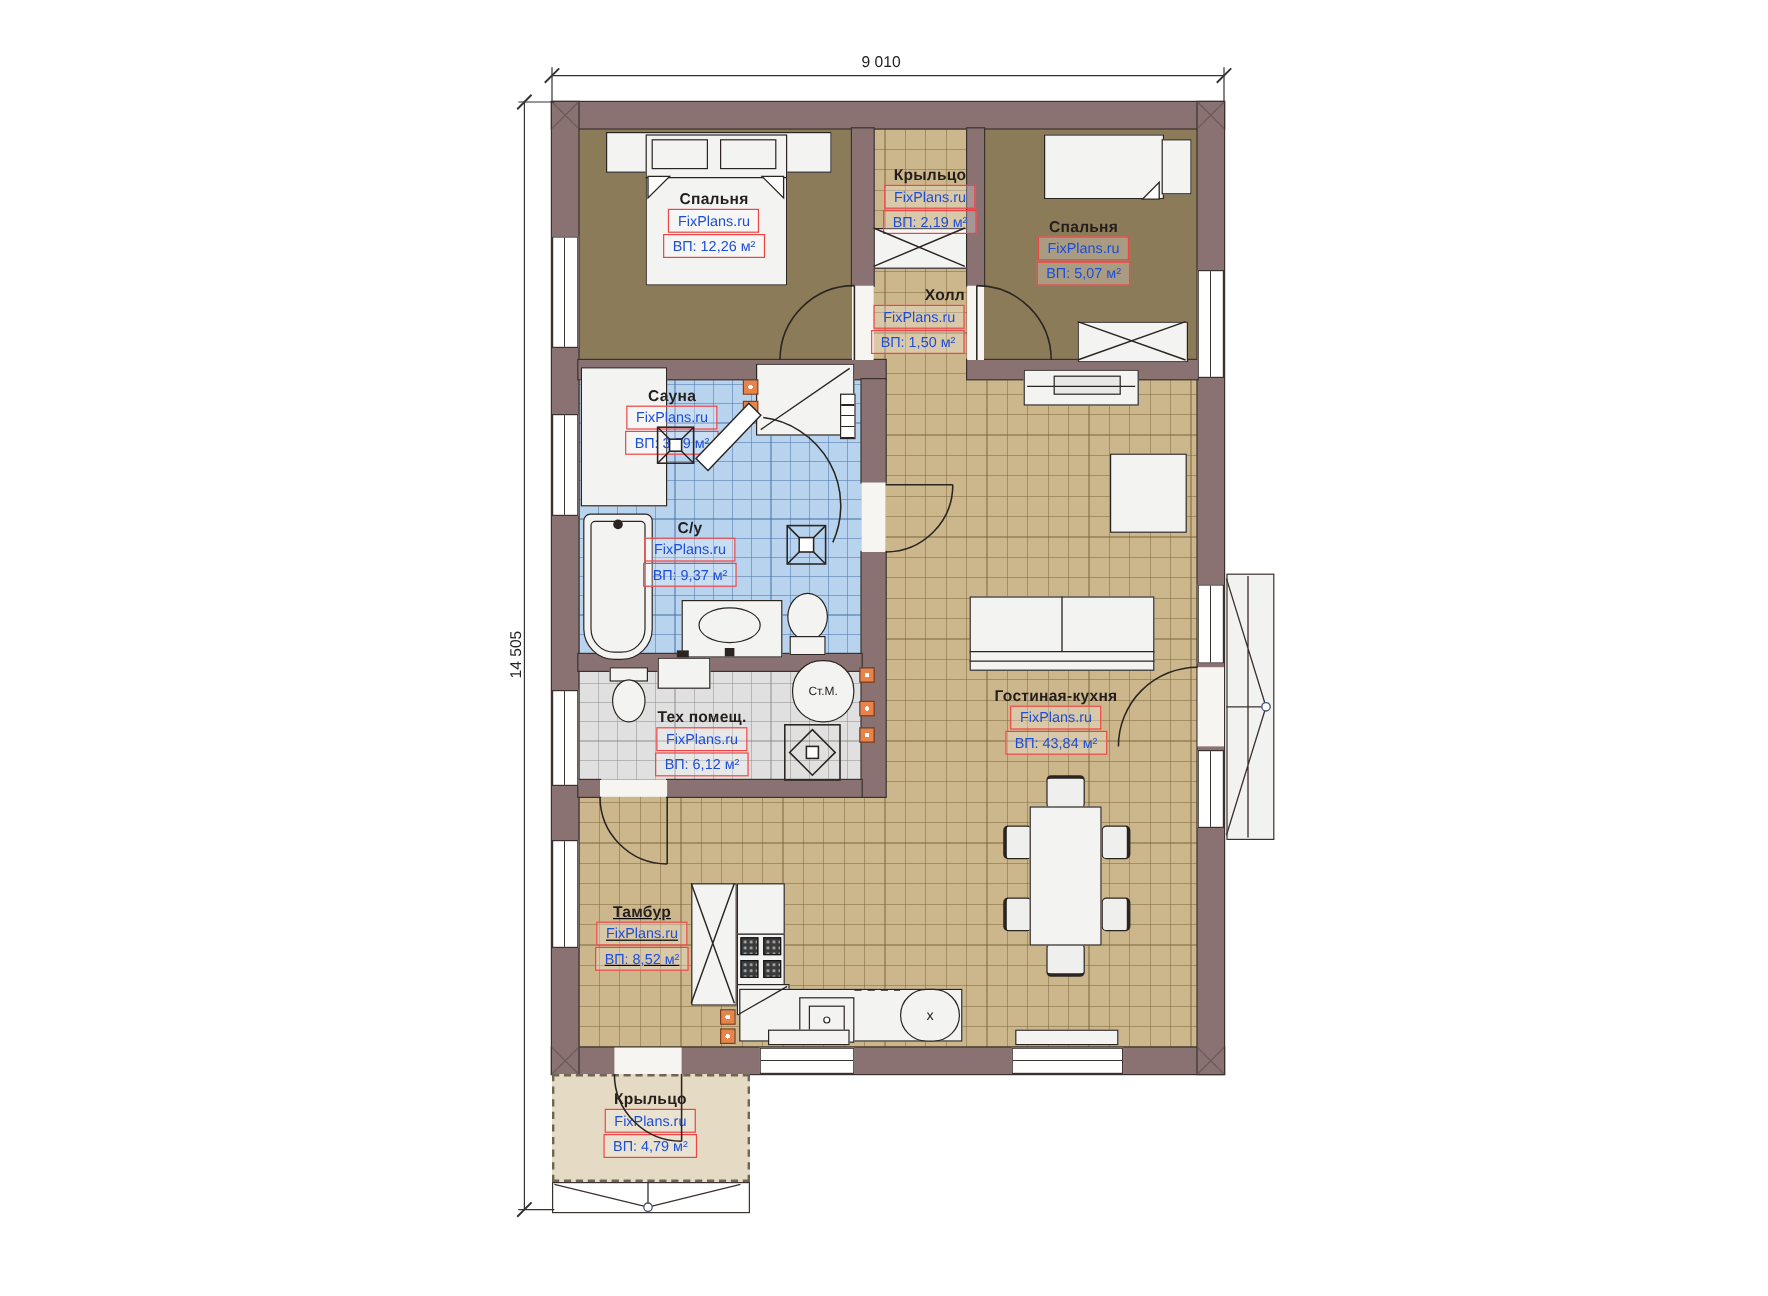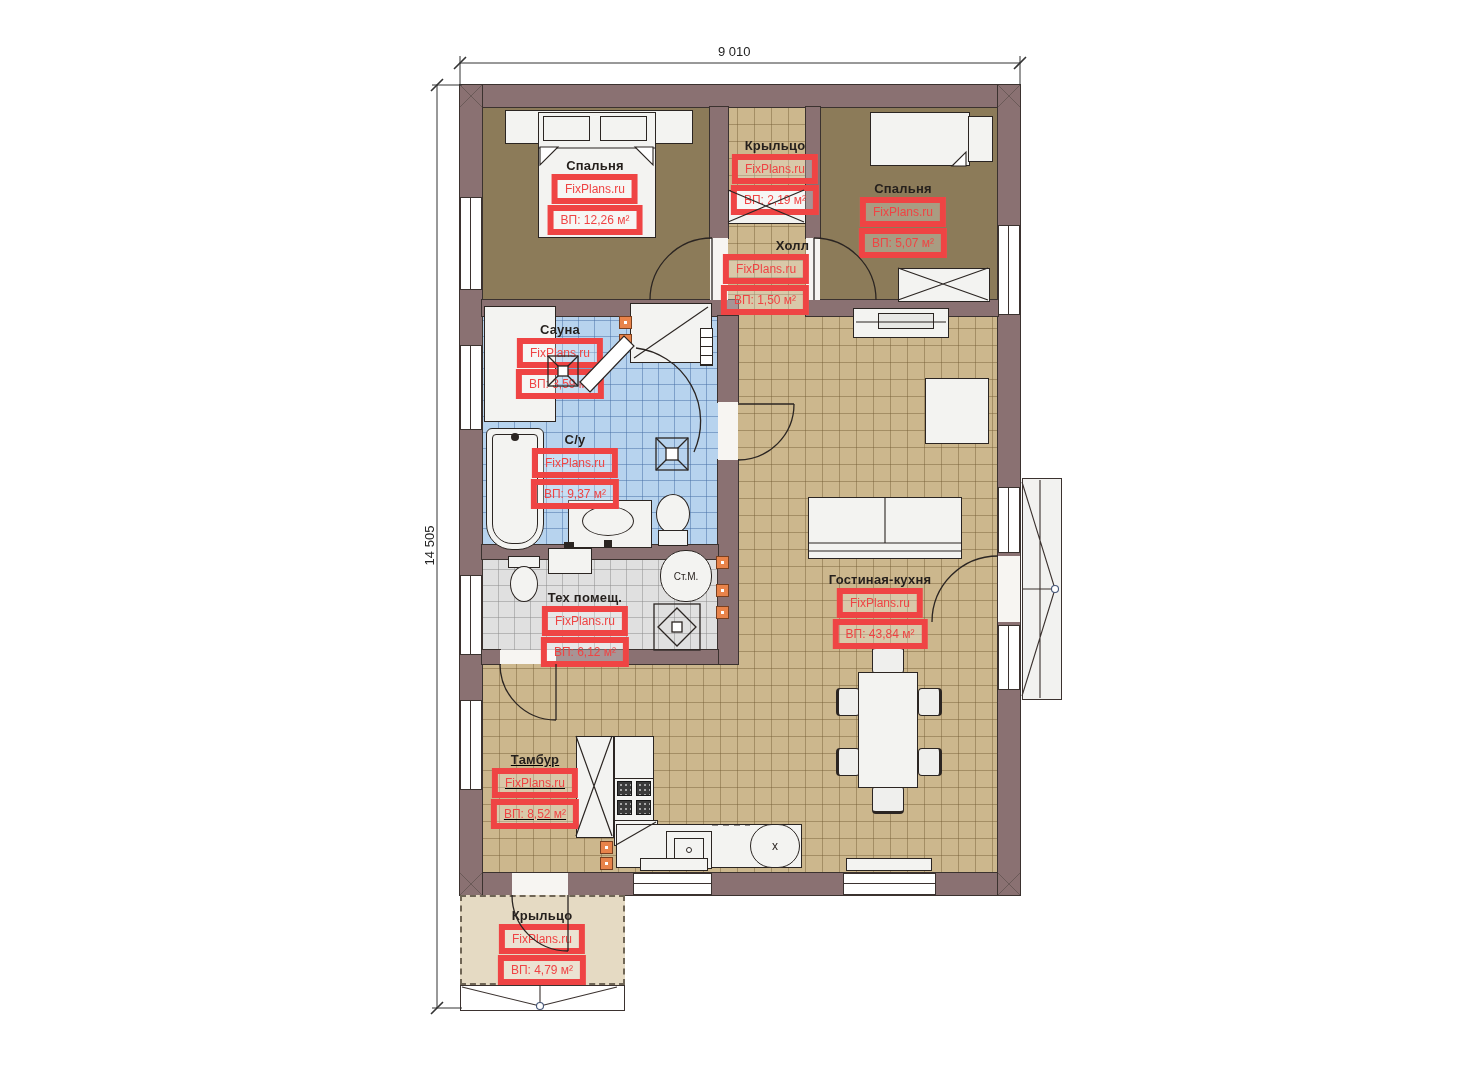--- a/index.html
+++ b/index.html
@@ -32,21 +32,21 @@
         background-image:radial-gradient(circle 1px at 3px 3px,#a7a7a7 0 1px,transparent 1.5px);
         background-size:5px 5px;}
   .chair{background:#efefed;border:1px solid #2b2522;border-radius:4px;}
   .porch{background:#e5dac3;border:2px dashed #6f6555;}
   .rail{background:#fff;border:1px solid #2b2522;
         background-image:repeating-linear-gradient(to bottom,transparent 0 8px,#2b2522 8px 9px);}
   
   .room-label{position:absolute;display:flex;flex-direction:column;align-items:center;gap:1px;
               z-index:30;transform:translateX(-50%);}
   .rl-name{font-weight:bold;font-size:13px;color:#241f1c;white-space:nowrap;letter-spacing:.2px;}
-  .rl-box{border:6px solid #ef4444;padding:1px 7px;font-size:12px;color:#ef4444;
+  .rl-box{border:1px solid #ef4444;padding:1px 7px;font-size:12px;color:#1d4ed8;
           background:rgba(255,255,255,.25);white-space:nowrap;line-height:16px;}
   .dim{position:absolute;font-size:13px;color:#222;z-index:35;}
   .small-txt{font-size:10px;color:#2b2522;display:flex;align-items:center;justify-content:center;border-radius:25px;}
   svg.linework{position:absolute;left:0;top:0;z-index:40;pointer-events:none;}
 </style>
 </head>
 <body>
 
 <div id="stage">
 

